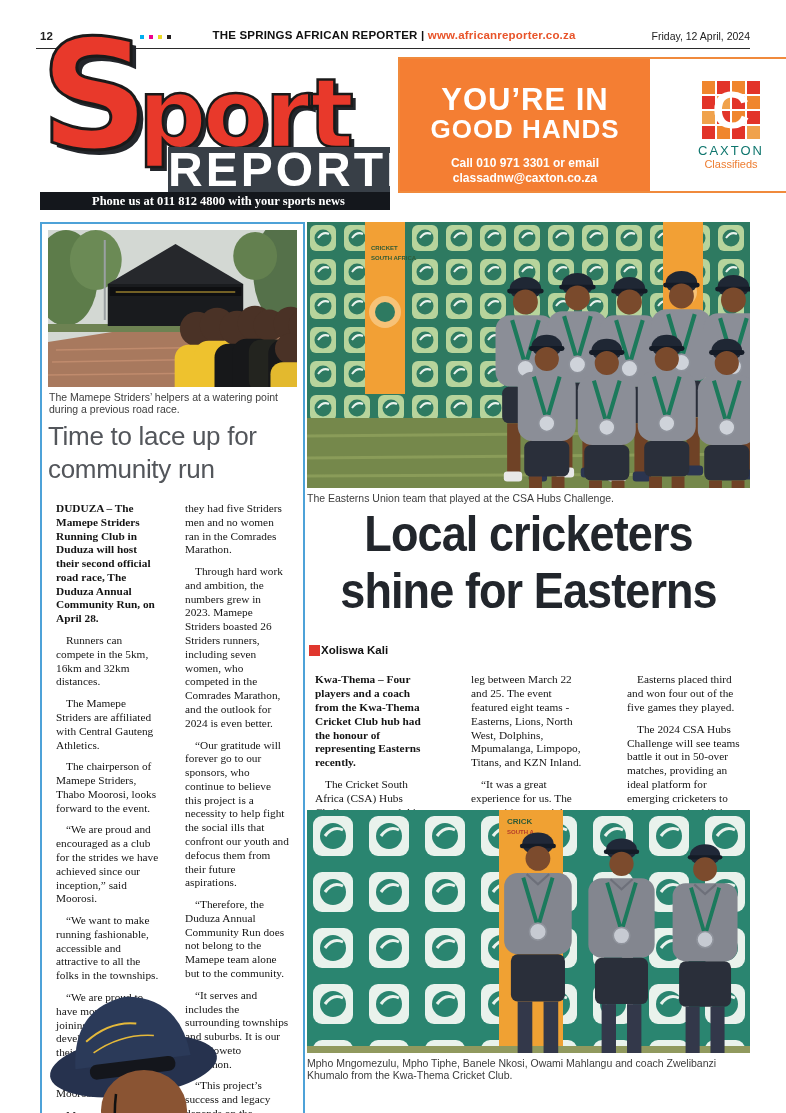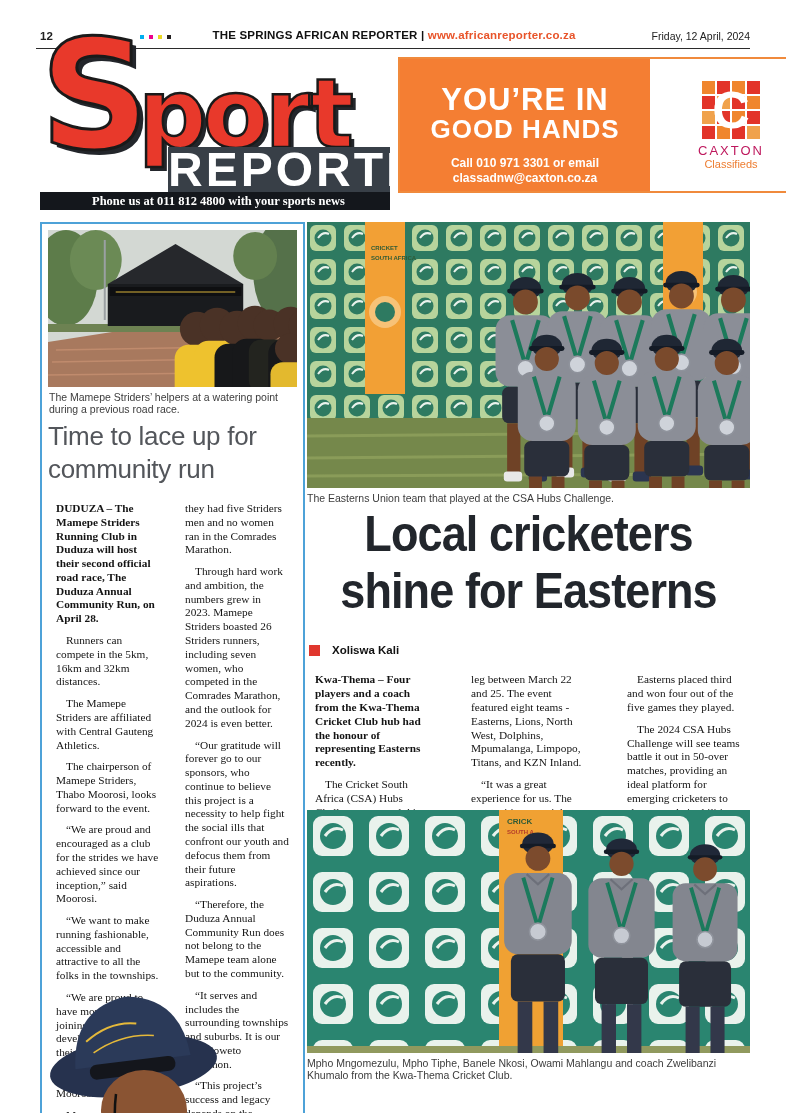--- a/index.html
+++ b/index.html
@@ -45,21 +45,21 @@
   .phone-bar .line { flex:1; height:1px; background:#f2f2f2; margin:0 8px; }
   .phone-bar .txt { white-space:nowrap; }
 
   
   .ad { position:absolute; left:398px; top:57px; width:416px; height:136px; border:2px solid #f08a3c; display:flex; background:#fff; }
   .ad-left { width:250px; background:#f47e33; color:#fff; text-align:center; padding-top:25px; }
   .ad-line1 { font-size:31px; font-weight:bold; letter-spacing:1px; line-height:1.0; }
   .ad-line2 { font-size:26px; font-weight:bold; letter-spacing:1px; line-height:1.15; }
   .ad-contact { margin-top:11px; font-size:12px; font-weight:bold; line-height:1.3; }
   .ad-right { flex:1; background:#fff; display:flex; flex-direction:column; align-items:center; justify-content:center; }
-  .caxton-name { font-size:13px; letter-spacing:2px; color:#be185d; margin-top:4px; }
+  .caxton-name { font-size:13px; letter-spacing:2px; color:#0f766e; margin-top:4px; }
   .caxton-sub { font-size:11px; color:#ed7d31; }
 
   
   .left-box { position:absolute; left:40px; top:222px; width:265px; height:1006px; border:2px solid #4da2d8; background:#fff; }
   .photo1 { position:absolute; left:6px; top:6px; width:249px; height:157px; }
   .cap { font-size:10.5px; color:#3c3c3c; line-height:1.18; font-family:"Liberation Sans", sans-serif; }
   .cap1 { position:absolute; left:7px; top:167px; width:248px; }
   .headline1 { position:absolute; left:6px; top:196px; width:250px; font-size:26px; color:#53565b; line-height:1.27; letter-spacing:-0.3px; }
   .cols-run { position:absolute; left:6px; top:270px; width:250px; display:flex; gap:9px;
     font-family:"Liberation Serif", serif; font-size:11.3px; line-height:1.22; color:#141414; }
@@ -68,21 +68,21 @@
   p.lead { font-weight:bold; }
   p.i { text-indent:10px; }
   .portrait { position:absolute; left:2px; bottom:2px; width:192px; height:250px; }
   .portrait-cap { position:absolute; right:9px; bottom:42px; width:74px; text-align:left; font-size:10.5px; color:#3c3c3c; line-height:1.2; }
 
   
   .photo2 { position:absolute; left:307px; top:222px; width:443px; height:266px; }
   .cap2 { position:absolute; left:307px; top:492px; width:443px; }
   .headline2 { position:absolute; left:307px; top:506px; width:443px; text-align:center; color:#22262c; }
   .headline2 .hl-line { font-size:50px; font-weight:bold; line-height:1.13; letter-spacing:-1px; transform:scaleX(0.9); transform-origin:center; font-family:"Liberation Sans", sans-serif; }
-  .byline { position:absolute; left:309px; top:644px; display:flex; align-items:center; gap:12px; font-size:11.5px; font-weight:bold; color:#111; }
+  .byline { position:absolute; left:309px; top:644px; display:flex; align-items:center; gap:1px; font-size:11.5px; font-weight:bold; color:#111; }
   .byline-square { width:11px; height:11px; background:#e0372e; display:block; }
   .cols-cricket { position:absolute; left:307px; top:665px; width:443px; display:flex; gap:25px;
     font-family:"Liberation Serif", serif; font-size:11.3px; line-height:1.23; color:#141414; }
   .cols-cricket .col { flex:1; }
   .photo3 { position:absolute; left:307px; top:810px; width:443px; height:243px; }
   .cap3 { position:absolute; left:307px; top:1057px; width:443px; }
 </style>
 </head>
 <body>
 

